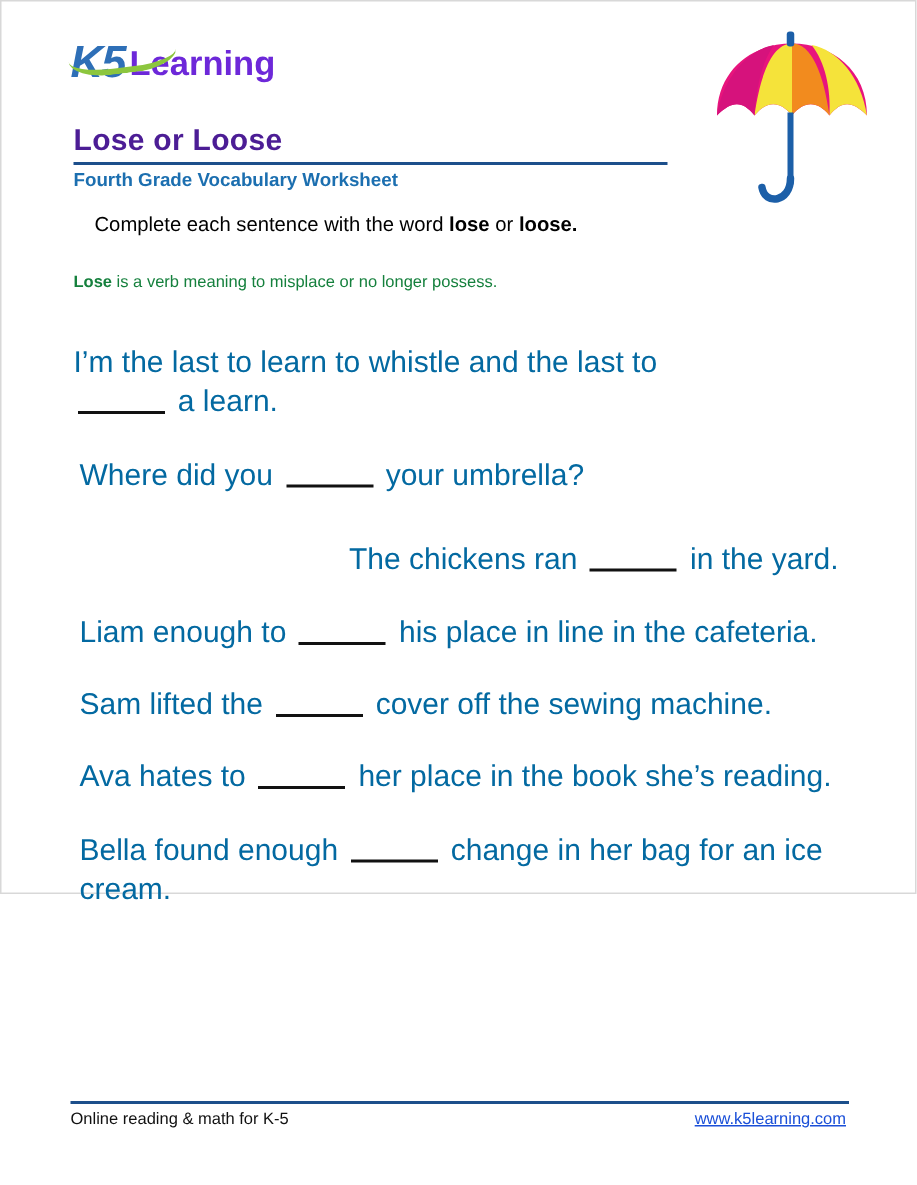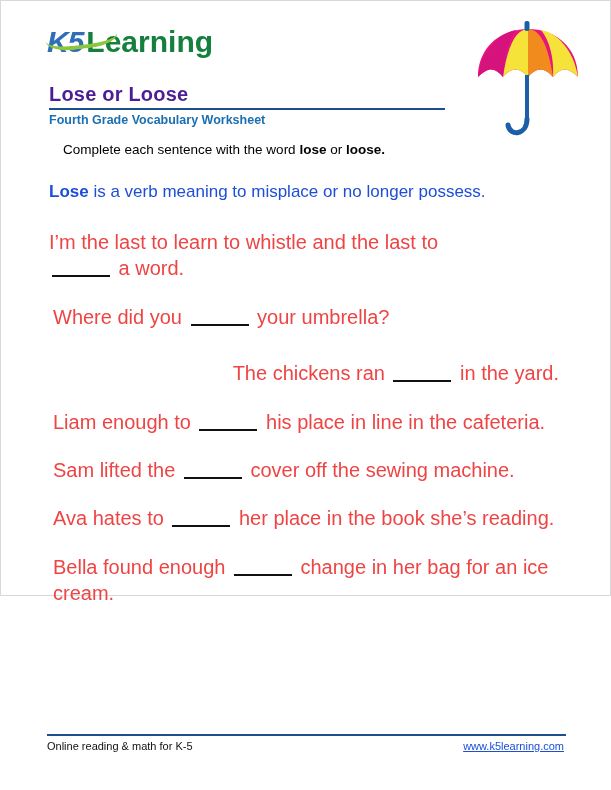--- a/index.html
+++ b/index.html
@@ -38,22 +38,22 @@
     font-weight: bold;
     font-size: 30px;
     font-style: italic;
     color: #2e6fb7;
     letter-spacing: -1px;
     line-height: 1;
   }
   .logo-learning {
     font-family: "Liberation Sans", sans-serif;
     font-weight: bold;
-    font-size: 30px;
-    color: #15803d;
+    font-size: 23px;
+    color: #6d28d9;
     margin-left: 3px;
     line-height: 1;
   }
   .logo-swoosh {
     position: absolute;
     left: 44px;
     top: 18px;
     width: 72px;
     height: 26px;
     border-bottom: 4px solid #8cc63e;
@@ -100,36 +100,36 @@
     left: 62px;
     top: 141px;
     font-size: 13.5px;
     color: #000;
   }
   .instructions b { font-weight: bold; }
   .definitions {
     position: absolute;
     left: 48px;
     top: 180px;
-    font-size: 17px;
-    color: #1d4ed8;
+    font-size: 11px;
+    color: #15803d;
     line-height: 1.35;
   }
   .definitions b { font-weight: bold; }
   
   .questions {
     position: absolute;
     left: 48px;
     top: 228px;
     width: 510px;
   }
   .question {
     font-size: 20px;
     line-height: 1.32;
-    color: #ef4444;
+    color: #0369a1;
     margin: 0 0 22px 0;
   }
   .question .blank {
     display: inline-block;
     border-bottom: 2px solid #111;
     width: 58px;
     height: 0.95em;
     vertical-align: -2px;
     margin: 0 3px;
   }
@@ -194,21 +194,21 @@
       <b>Lose</b><span> is a verb meaning to misplace or no longer possess.</span>
     </div>
   </div>
 
   <div class="questions">
 
     <p class="question">
       <span>I’m the last to learn to whistle and the last to</span>
       <br>
       <span class="blank"></span>
-      <span>a word.</span>
+      <span>a learn.</span>
     </p>
 
     <p class="question q-indent">
       <span>Where did you</span>
       <span class="blank"></span>
       <span>your umbrella?</span>
     </p>
 
     <p class="question q-indent" style="margin-top:30px;text-align:right;">
       <span>The chickens ran</span>

